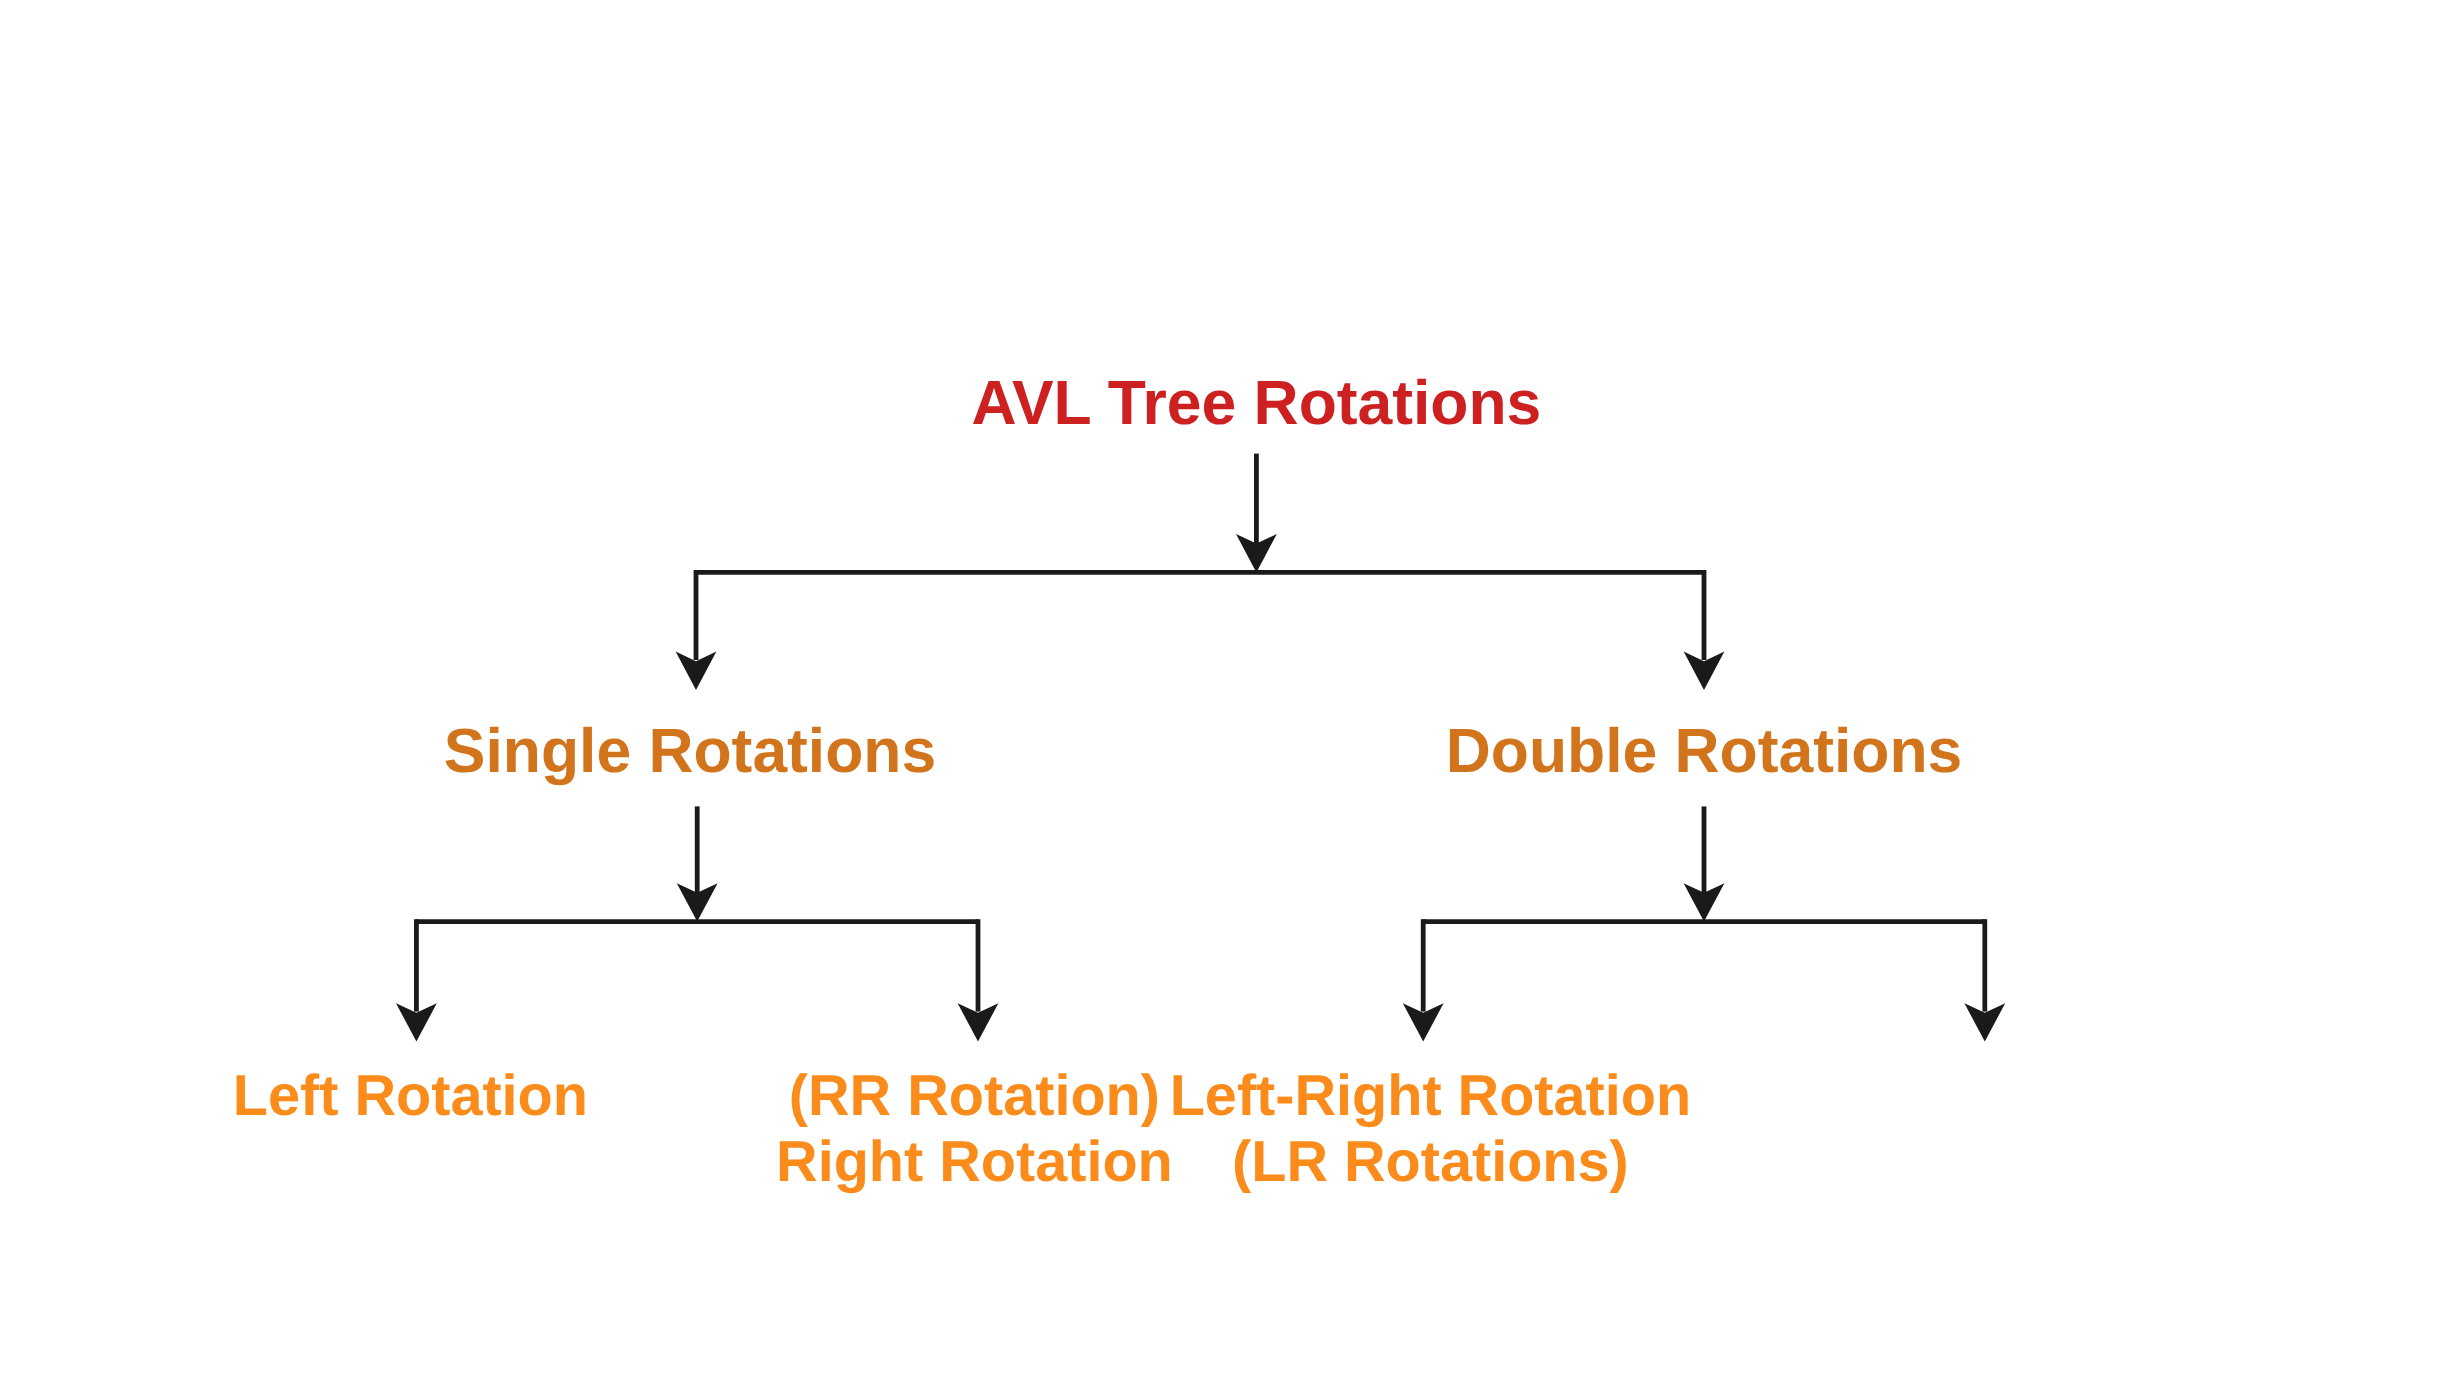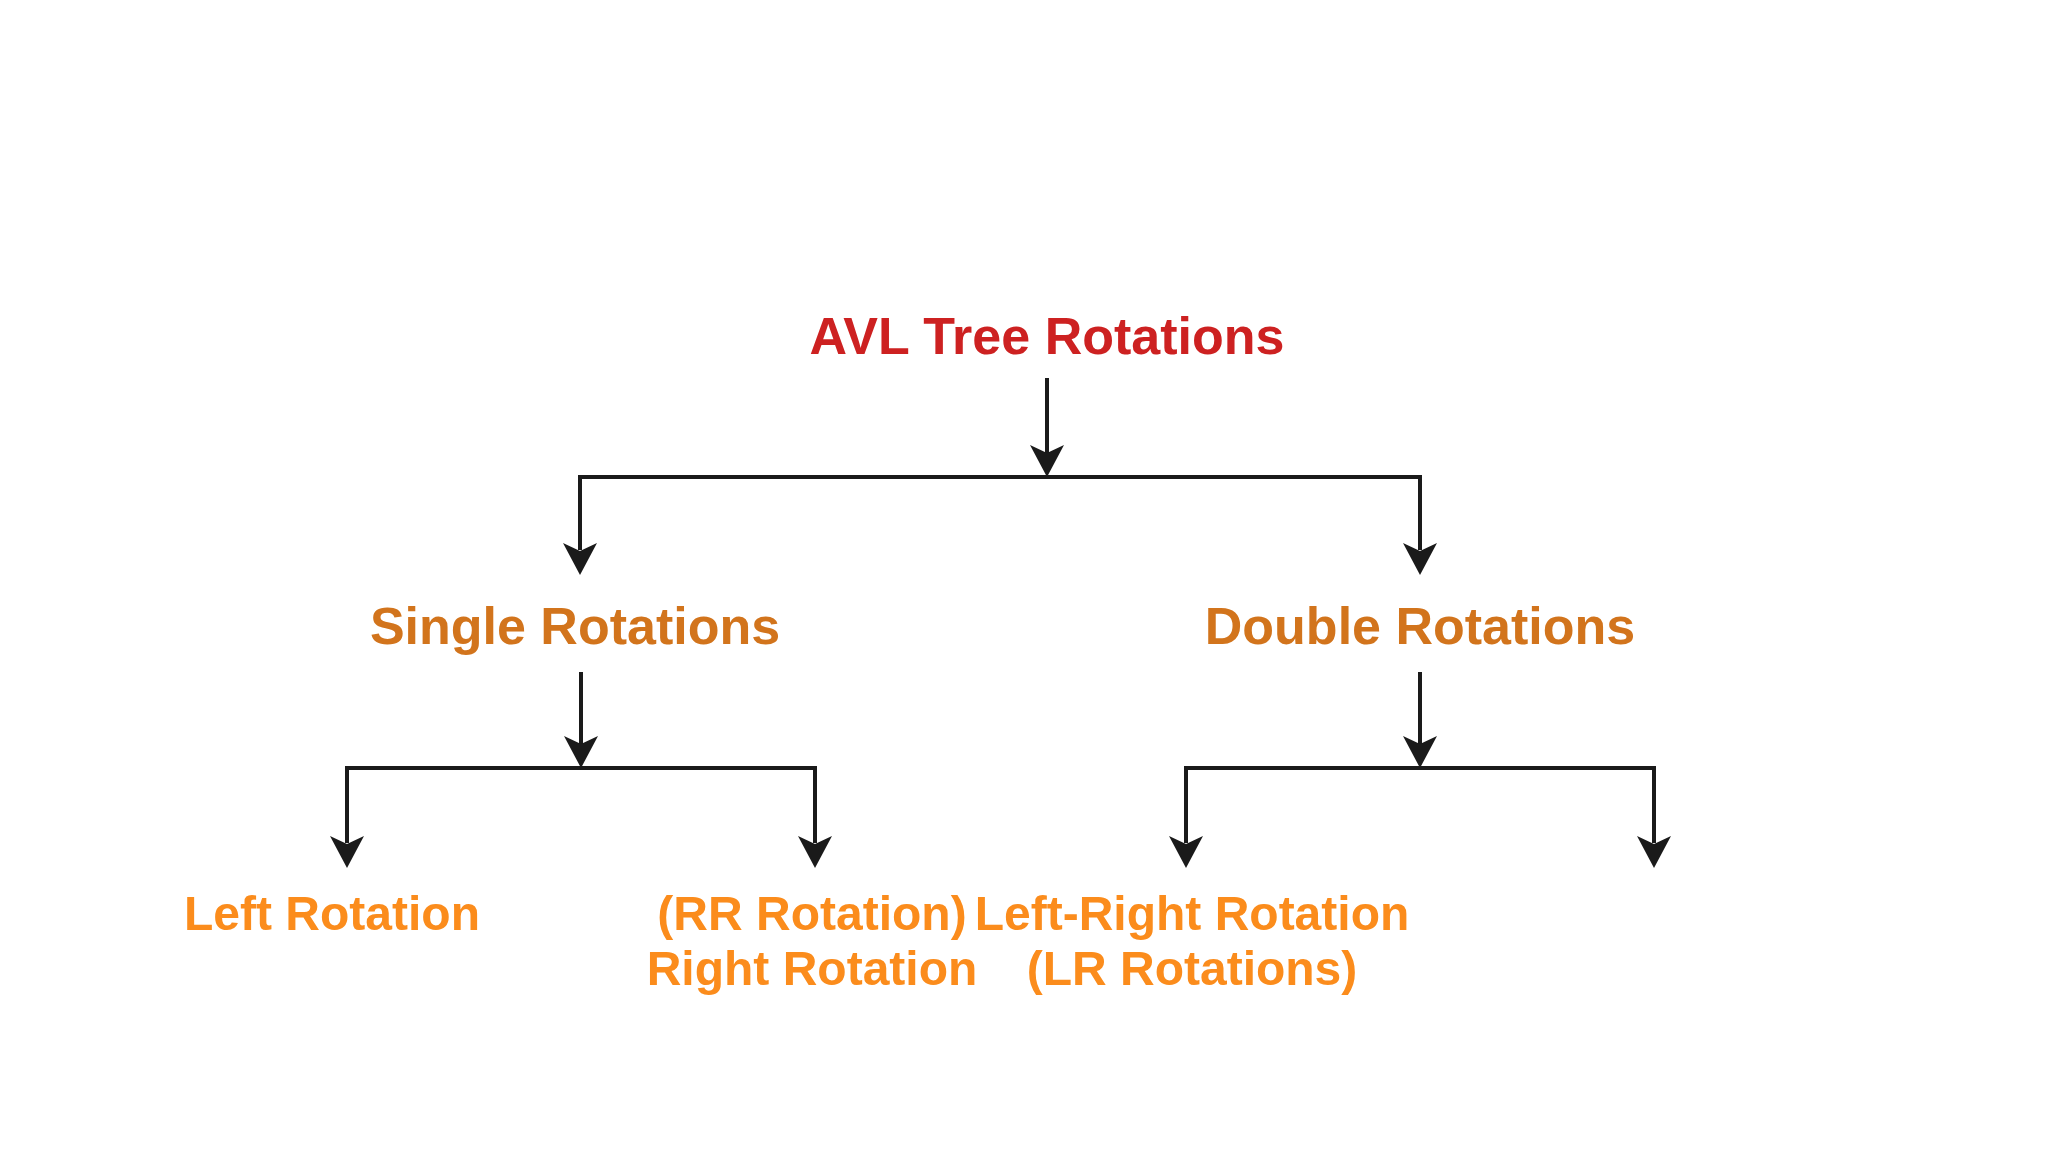--- a/index.html
+++ b/index.html
@@ -51,21 +51,21 @@
     color: #d2741c;
   }
   .label-l2-single { left: 575px; }
   .label-l2-double { left: 1420px; }
   .label-l3 {
     top: 886px;
     font-size: 48px;
     line-height: 55px;
     color: #fb8c1c;
   }
-  .label-l3-ll { left: 332px; }
+  .label-l3-ll { left: 342px; }
   .label-l3-rr { left: 812px; }
   .label-l3-lr { left: 1192px; }
   .label-l3-rl { left: 1648px; }
 </style>
 </head>
 <body>
 
 <div class="canvas">
 
   <svg class="connectors" viewBox="0 0 2048 1152" xmlns="http://www.w3.org/2000/svg">

